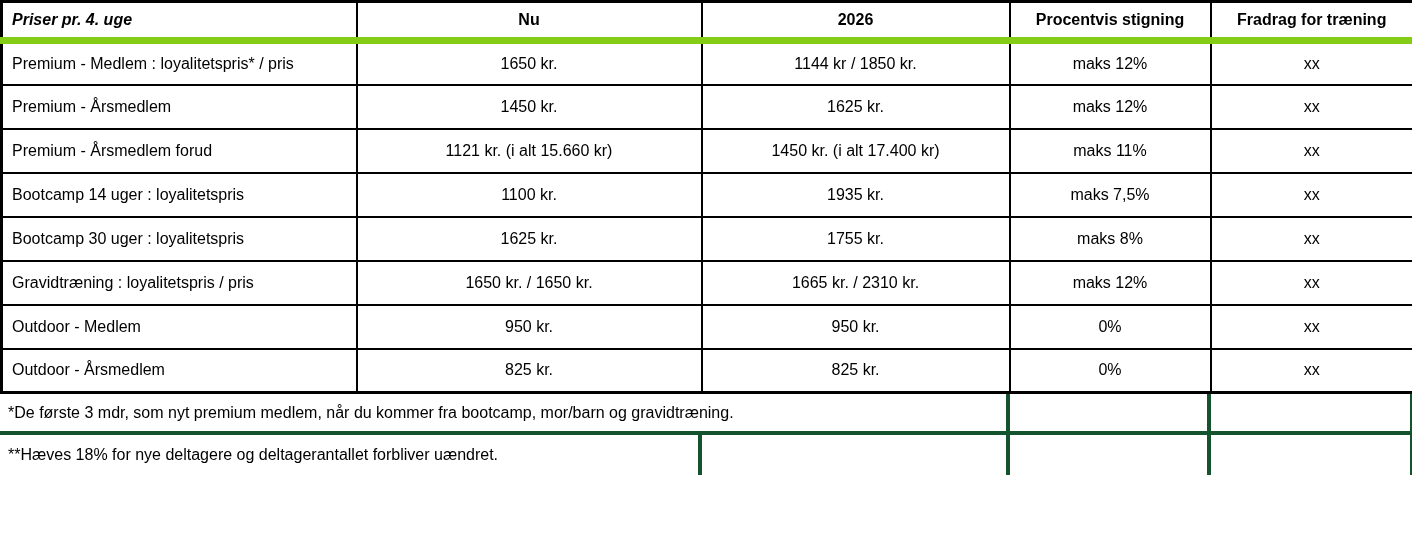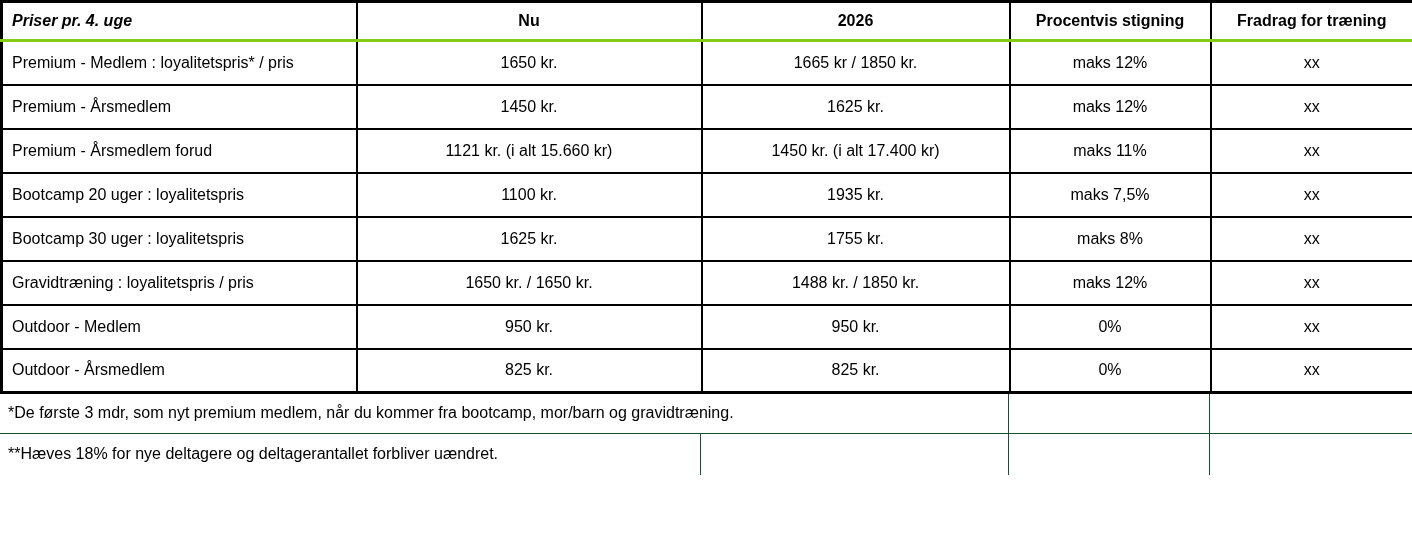--- a/index.html
+++ b/index.html
@@ -19,36 +19,36 @@
   .main { border: 3px solid #000; }
   .main th, .main td {
     border: 2px solid #000;
     padding: 0 9px;
     overflow: hidden;
     white-space: nowrap;
     vertical-align: middle;
   }
   .main thead th {
     height: 39px;
-    border-bottom: 3px solid #84cc16;
+    border-bottom: 7px solid #84cc16;
     font-weight: bold;
     text-align: center;
     font-size: 16px;
   }
   .main thead th.corner {
     text-align: left;
     font-style: italic;
   }
   .main tbody td { height: 44px; text-align: center; }
   .main tbody td.label { text-align: left; }
 
   
   .foot td {
     height: 39px;
-    border: 1px solid #14532d;
+    border: 4px solid #14532d;
     padding: 0 8px;
     white-space: nowrap;
     overflow: visible;
     vertical-align: middle;
   }
   .foot tr:first-child td { border-top: none; margin-left: 29px; }
   .foot td.note { border-left: none; text-align: left; }
   .foot tr.last td { height: 42px; border-bottom: none; }
 </style>
 </head>
@@ -70,56 +70,56 @@
         <th>Nu</th>
         <th>2026</th>
         <th>Procentvis stigning</th>
         <th>Fradrag for træning</th>
       </tr>
     </thead>
     <tbody>
       <tr>
         <td class="label">Premium - Medlem : loyalitetspris* / pris</td>
         <td>1650 kr.</td>
-        <td>1665 kr / 1850 kr.</td>
+        <td>1144 kr / 1850 kr.</td>
         <td>maks 12%</td>
         <td>xx</td>
       </tr>
       <tr>
         <td class="label">Premium - Årsmedlem</td>
         <td>1450 kr.</td>
         <td>1625 kr.</td>
         <td>maks 12%</td>
         <td>xx</td>
       </tr>
       <tr>
         <td class="label">Premium - Årsmedlem forud</td>
         <td>1121 kr. (i alt 15.660 kr)</td>
         <td>1450 kr. (i alt 17.400 kr)</td>
         <td>maks 11%</td>
         <td>xx</td>
       </tr>
       <tr>
-        <td class="label">Bootcamp 20 uger : loyalitetspris</td>
+        <td class="label">Bootcamp 14 uger : loyalitetspris</td>
         <td>1100 kr.</td>
         <td>1935 kr.</td>
         <td>maks 7,5%</td>
         <td>xx</td>
       </tr>
       <tr>
         <td class="label">Bootcamp 30 uger : loyalitetspris</td>
         <td>1625 kr.</td>
         <td>1755 kr.</td>
         <td>maks 8%</td>
         <td>xx</td>
       </tr>
       <tr>
         <td class="label">Gravidtræning : loyalitetspris / pris</td>
         <td>1650 kr. / 1650 kr.</td>
-        <td>1488 kr. / 1850 kr.</td>
+        <td>1665 kr. / 2310 kr.</td>
         <td>maks 12%</td>
         <td>xx</td>
       </tr>
       <tr>
         <td class="label">Outdoor - Medlem</td>
         <td>950 kr.</td>
         <td>950 kr.</td>
         <td>0%</td>
         <td>xx</td>
       </tr>

